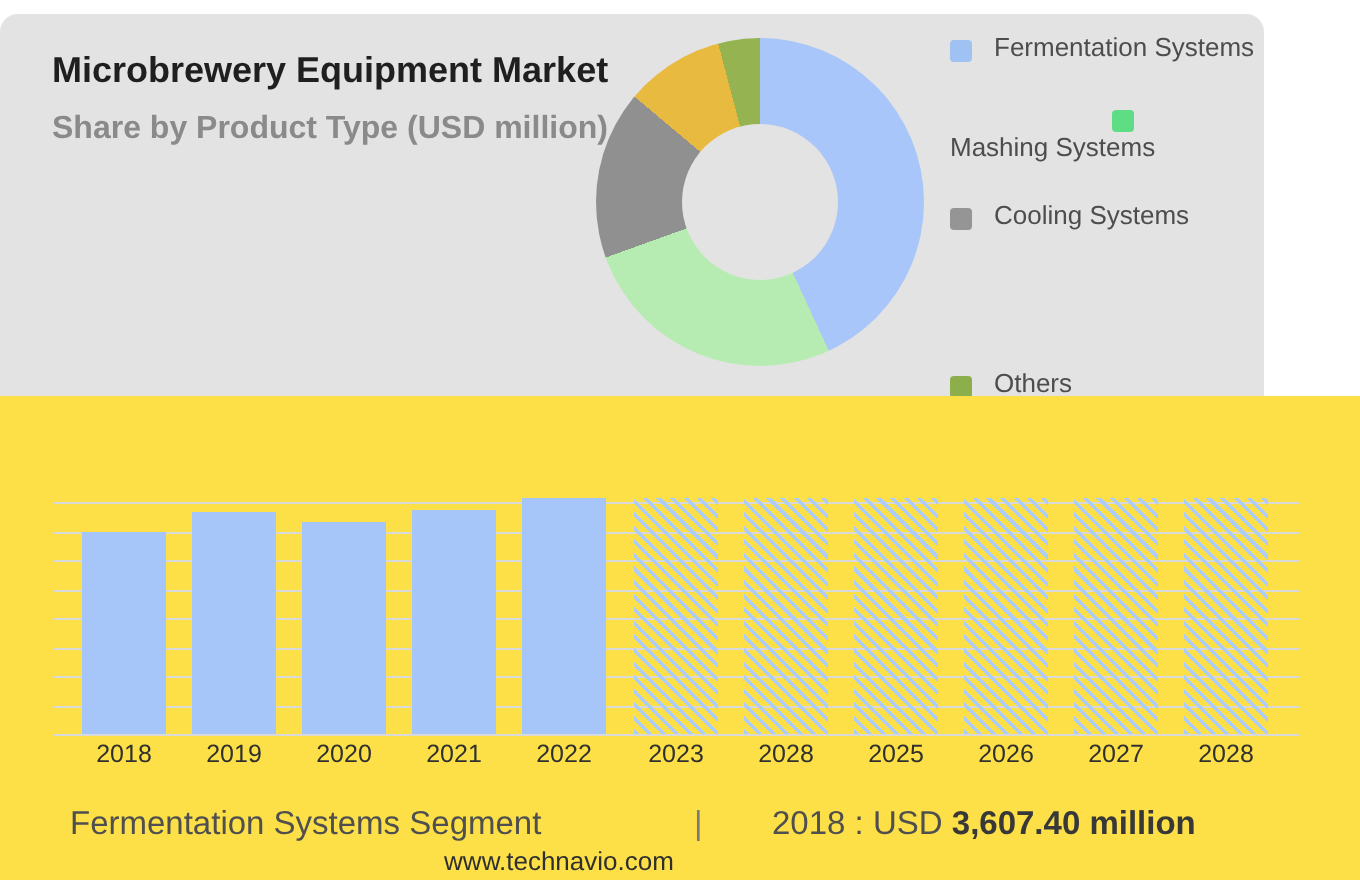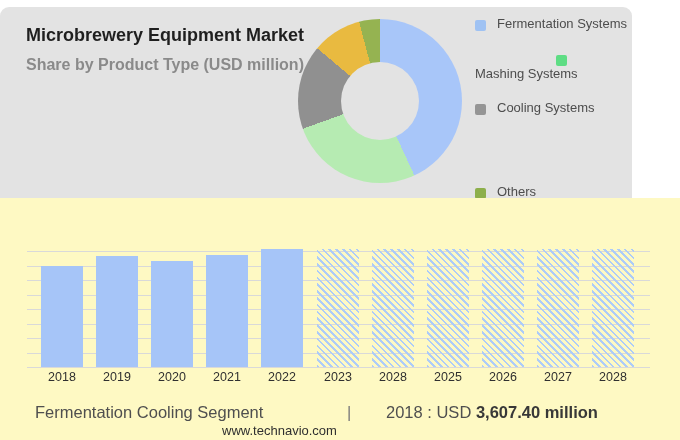--- a/index.html
+++ b/index.html
@@ -15,21 +15,21 @@
 
   .donut{position:absolute;left:298px;top:12px;width:164px;height:164px;border-radius:50%;}
   .donut-hole{position:absolute;left:43px;top:43px;width:78px;height:78px;border-radius:50%;background:#e3e3e3;}
 
   .legend{position:absolute;left:475px;top:0;width:200px;height:191px;}
   .legend-item{position:absolute;left:0;display:flex;align-items:flex-end;height:18px;}
   .swatch{width:11px;height:11px;border-radius:2px;flex:0 0 11px;margin-right:11px;}
   .legend-label{font-size:13px;color:#4d4d4d;white-space:nowrap;}
 
   
-  .bottom-panel{position:absolute;left:0;top:198px;width:680px;height:242px;background:#fef9c3;}
+  .bottom-panel{position:absolute;left:0;top:198px;width:680px;height:242px;background:#fde047;}
   .plot{position:absolute;left:0;top:0;width:680px;height:242px;}
   .gridline{position:absolute;left:27px;width:623px;height:1px;background:#d9d9d9;}
   .bar{position:absolute;width:42px;bottom:73px;}
   .bar.solid{background:#a6c5f8;}
   .bar.hatch{background:transparent;}
   .year-label{position:absolute;top:172px;width:50px;text-align:center;
               font-size:12.5px;color:#303030;}
 
   .caption{position:absolute;left:0;top:204px;width:680px;height:20px;
            font-size:16.5px;line-height:20px;color:#4f4f4f;}
@@ -105,20 +105,20 @@
         <div class="year-label" style="left: 423px;">2025</div>
         <div class="bar hatch" style="left: 482px; height: 118px; background-image: repeating-linear-gradient(45deg, rgb(173, 204, 248) 0px, rgb(173, 204, 248) 1.8px, transparent 1.8px, transparent 4.8px);"></div>
         <div class="year-label" style="left: 478px;">2026</div>
         <div class="bar hatch" style="left: 537px; height: 118px; background-image: repeating-linear-gradient(45deg, rgb(173, 204, 248) 0px, rgb(173, 204, 248) 1.8px, transparent 1.8px, transparent 4.8px);"></div>
         <div class="year-label" style="left: 533px;">2027</div>
         <div class="bar hatch" style="left: 592px; height: 118px; background-image: repeating-linear-gradient(45deg, rgb(173, 204, 248) 0px, rgb(173, 204, 248) 1.8px, transparent 1.8px, transparent 4.8px);"></div>
         <div class="year-label" style="left: 588px;">2028</div>
       </div>
 
     <div class="caption">
-      <span class="seg">Fermentation Cooling Segment</span>
+      <span class="seg">Fermentation Systems Segment</span>
       <span class="sep">|</span>
       <span class="val-group"><span>2018 : USD </span><b>3,607.40 million</b></span>
     </div>
 
     <div class="footer">www.technavio.com</div>
   </div>
 </div>
 
 </body></html>

